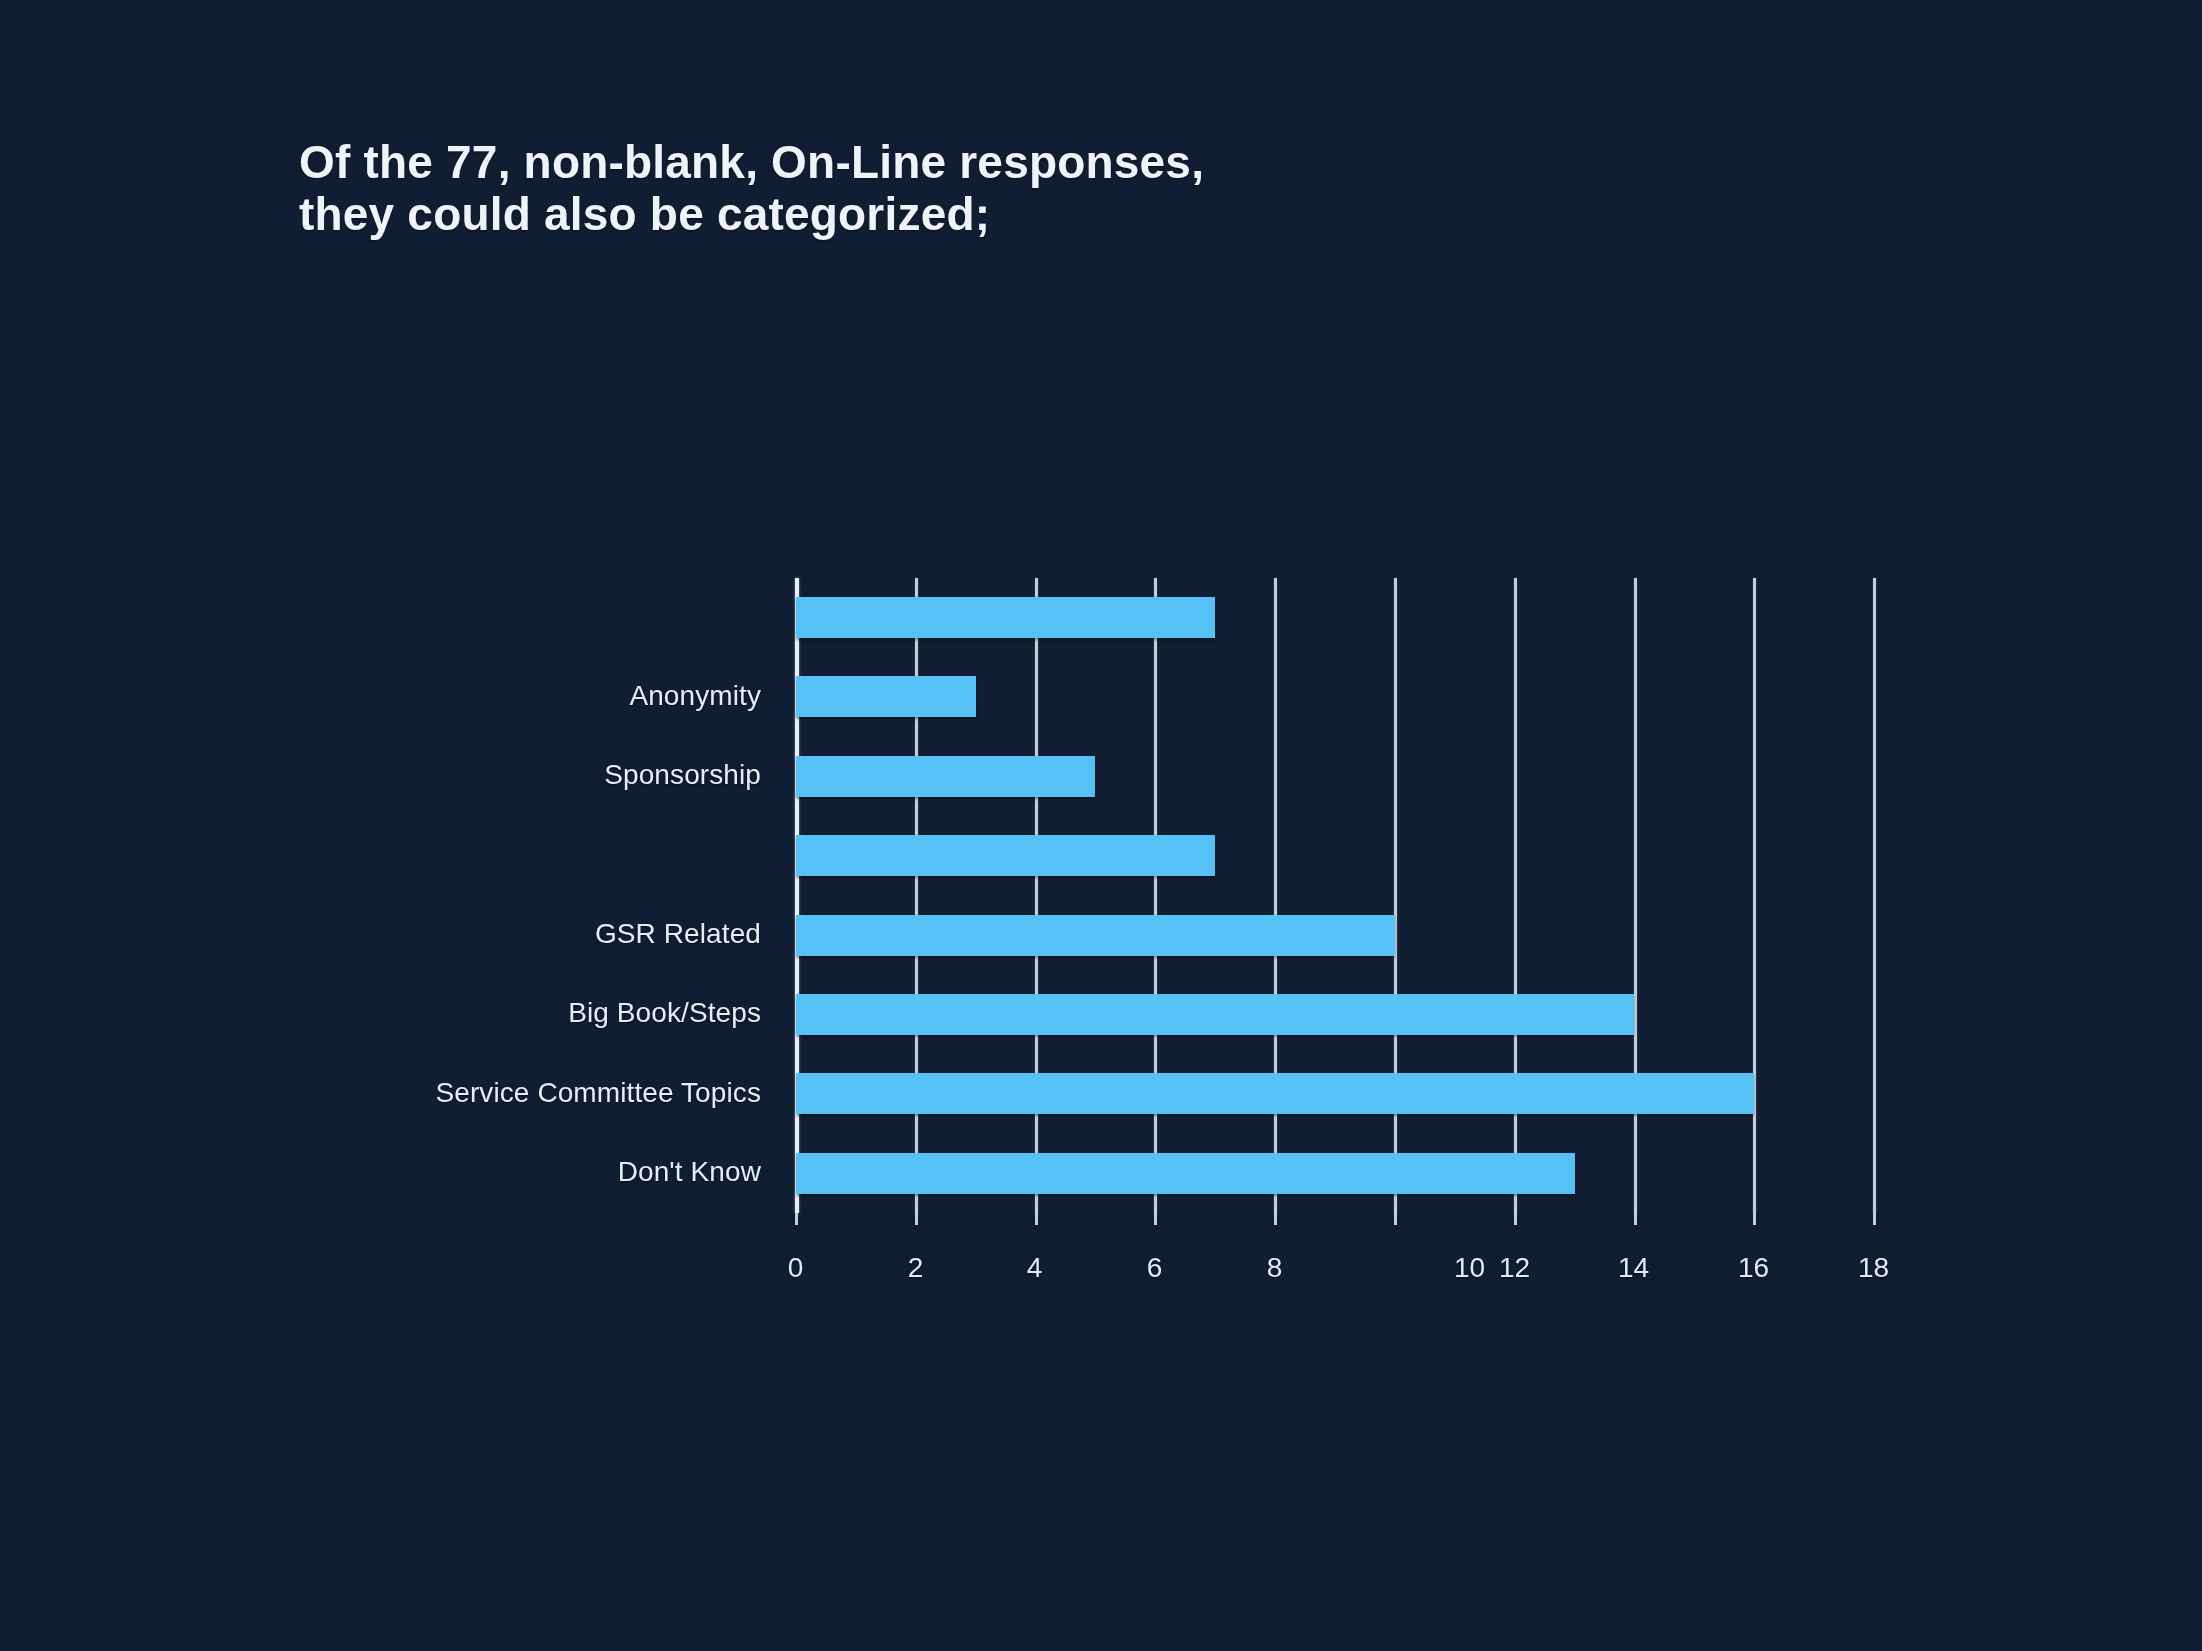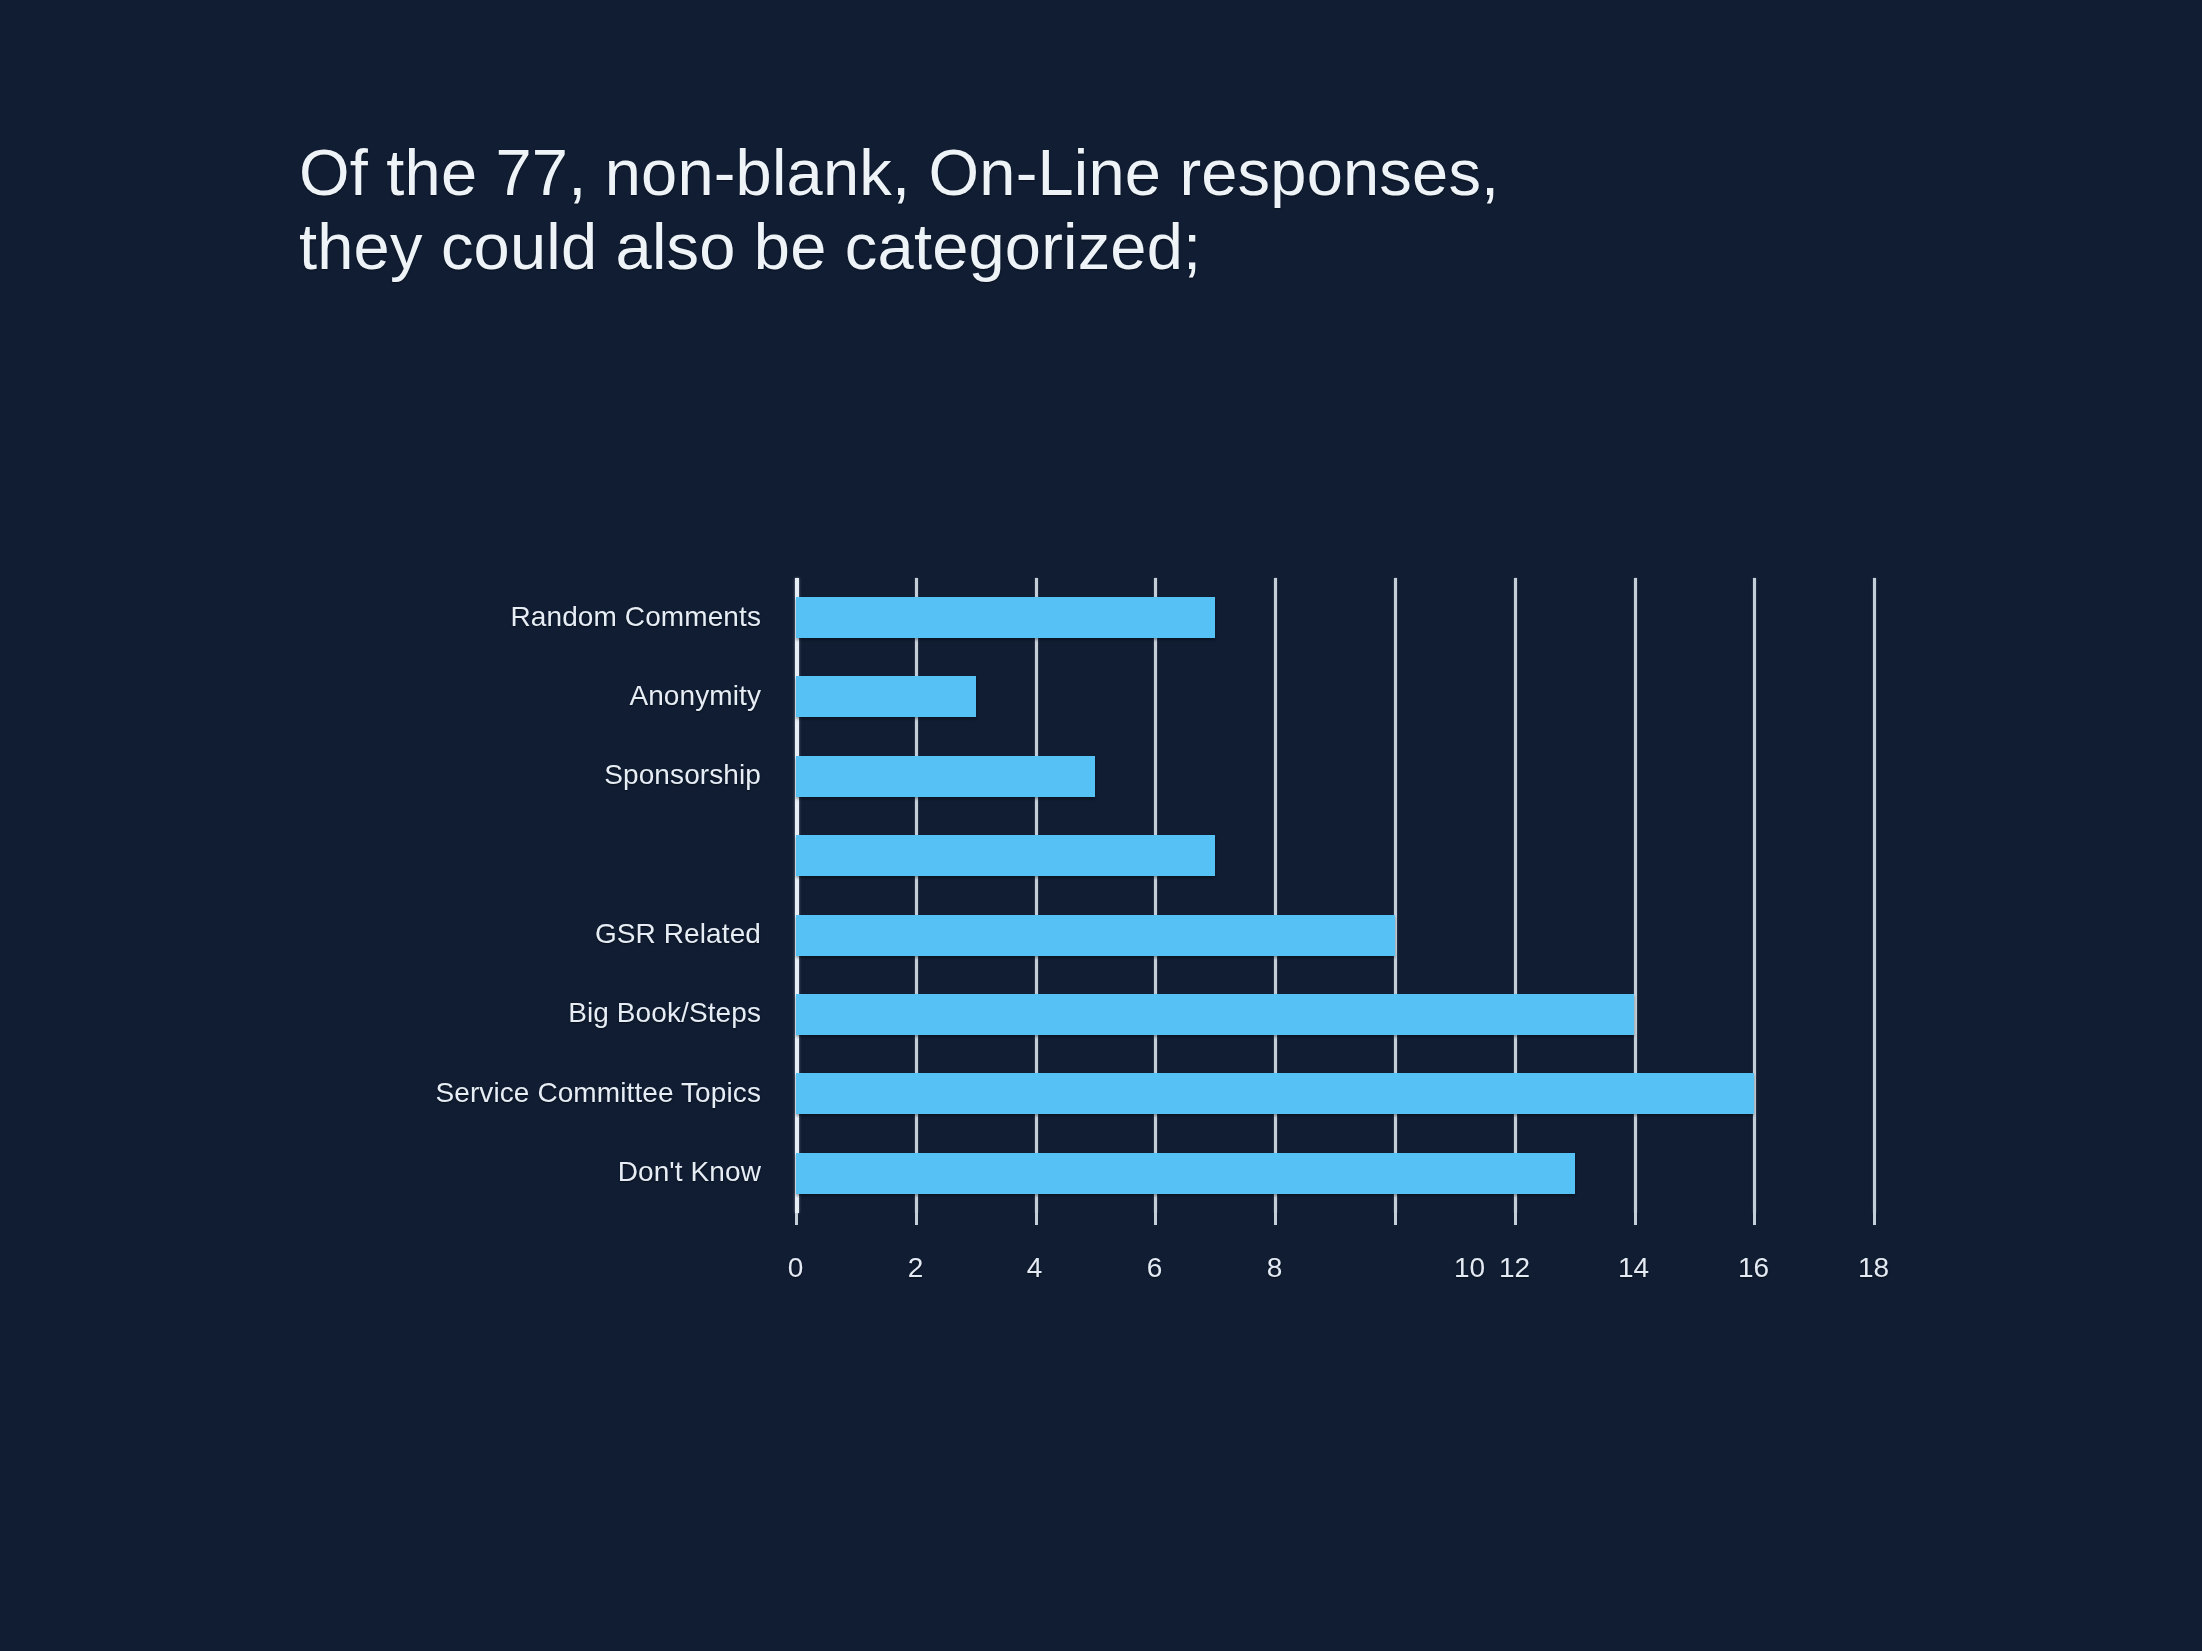--- a/index.html
+++ b/index.html
@@ -15,22 +15,22 @@
     position: relative;
   }
 
   
   #slide-title {
     position: absolute;
     left: 299px;
     top: 136px;
     width: 1635px;
     color: #eef3f8;
-    font-size: 65px;
-    font-weight: 400;
+    font-size: 46px;
+    font-weight: 700;
     line-height: 1.14;
     letter-spacing: 0.2px;
     white-space: pre-line;
     text-shadow: 0 0.9px 1.7px rgba(0,0,0,0.45);
   }
 
   
   #chart {
     position: absolute;
     left: 0;
@@ -167,21 +167,20 @@
       <div class="bar-row" style="top: 495px;">
         <div class="bar" title="Service Committee Topics: 16" style="width: 958px; background: rgb(85, 193, 245);"></div>
       </div>
       <div class="bar-row" style="top: 575px;">
         <div class="bar" title="Don't Know: 13" style="width: 779px; background: rgb(85, 193, 245);"></div>
       </div>
     </div>
 
   <div id="cat-labels">
 
-  <div class="cat-label" style="top: 22.5px;">Random Comments</div>
       <div class="cat-label" style="top: 102px;">Anonymity</div>
       <div class="cat-label" style="top: 181px;">Sponsorship</div>
       <div class="cat-label" style="top: 340px; text-align: right;">GSR Related</div>
       <div class="cat-label" style="top: 419px;">Big Book/Steps</div>
       <div class="cat-label" style="top: 499px;">Service Committee Topics</div>
       <div class="cat-label" style="top: 578px;">Don't Know</div>
     </div>
 
 <div class="tick-label" style="left: 796px;">0</div>
     <div class="tick-label" style="left: 916px;">2</div>

